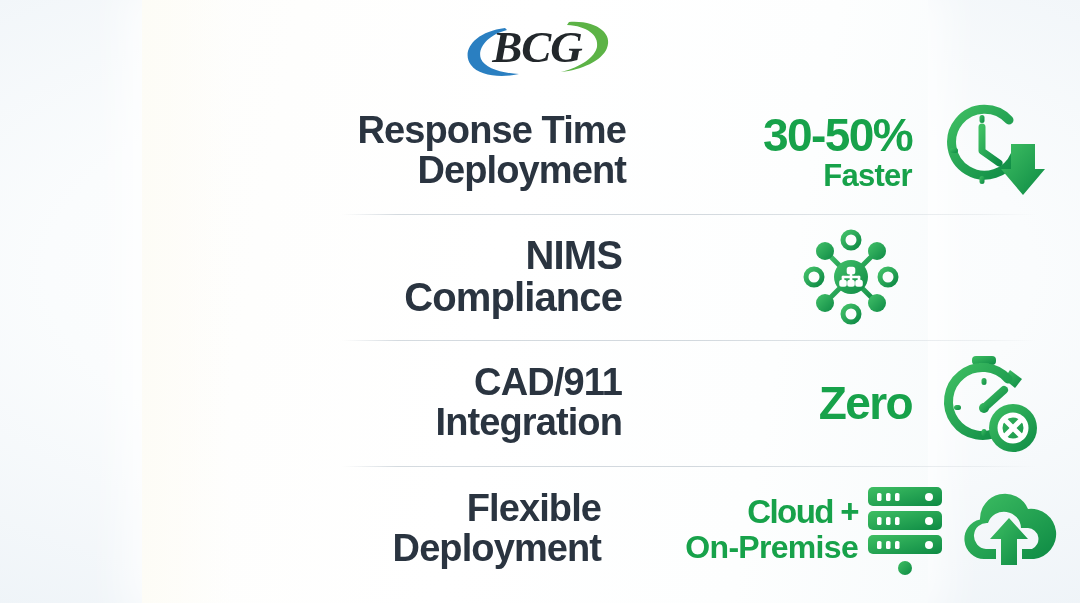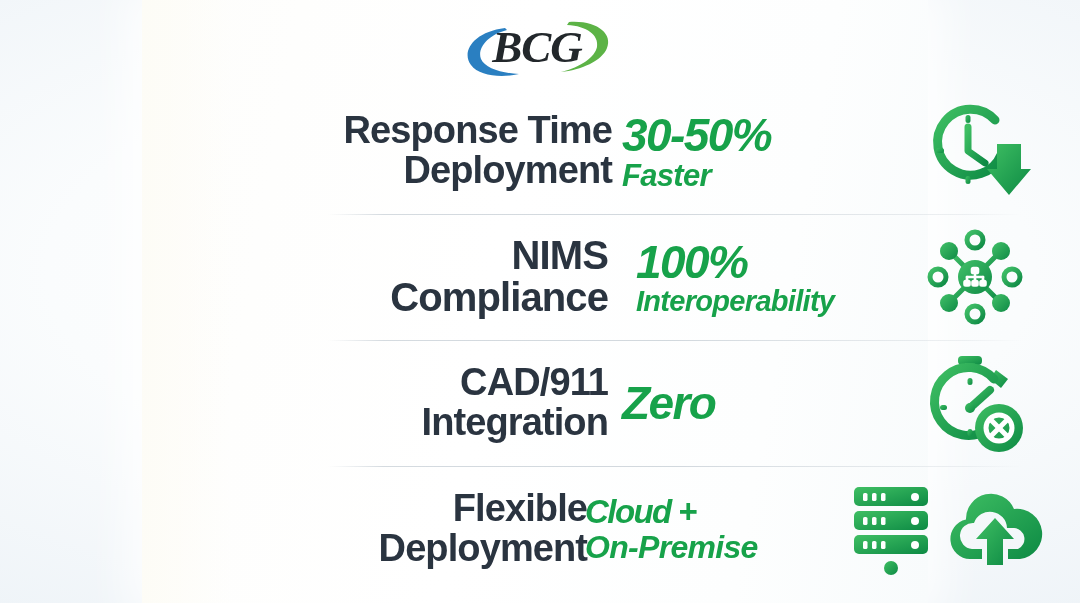--- a/index.html
+++ b/index.html
@@ -53,21 +53,21 @@
     display: flex;
     justify-content: center;
     align-items: center;
     height: 66px;
   }
   #logo-svg { display: block; }
 
   
   #rows {
     position: absolute;
-    left: 128px;
+    left: 142px;
     top: 88px;
     width: 786px;
   }
 
   .row {
     position: relative;
     height: 126px;
     display: flex;
     align-items: center;
   }
@@ -100,26 +100,25 @@
   .label .l2 { display: block; }
 
   .row-1 .label { font-size: 38px; }
   .row-2 .label { font-size: 40px; }
   .row-3 .label { font-size: 38px; }
   .row-4 .label { font-size: 38px; }
 
   
   .value {
     width: 276px;
-    text-align: left;
+    text-align: right;
     color: #17a24a;
     font-weight: 700;
     letter-spacing: -1px;
     line-height: 1.0;
-    font-style: italic;
   }
   .value .big {
     display: block;
     font-size: 46px;
     letter-spacing: -1.6px;
   }
   .value .sub {
     display: block;
     font-size: 31px;
     letter-spacing: -0.7px;
@@ -198,24 +197,20 @@
             <path d="M74 41 H98 V66 H108 L86 92 L64 66 H74 Z" fill="url(#g1)"></path>
           </svg>
         </div>
       </div>
 
       <div class="row row-2">
         <div class="divider"></div>
         <div class="label">
           <span class="l1">NIMS</span>
           <span class="l2">Compliance</span>
-        </div>
-        <div class="value">
-          <span class="big">100%</span>
-          <span class="sub">Interoperability</span>
         </div>
         <div class="icons">
           <svg width="100" height="100" viewBox="0 0 100 100">
             <defs>
               <linearGradient id="g2" x1="0" y1="0" x2="1" y2="1">
                 <stop offset="0%" stop-color="#43c169"></stop>
                 <stop offset="100%" stop-color="#0e8a45"></stop>
               </linearGradient>
             </defs>
             <g stroke="url(#g2)" stroke-width="5" stroke-linecap="round">

